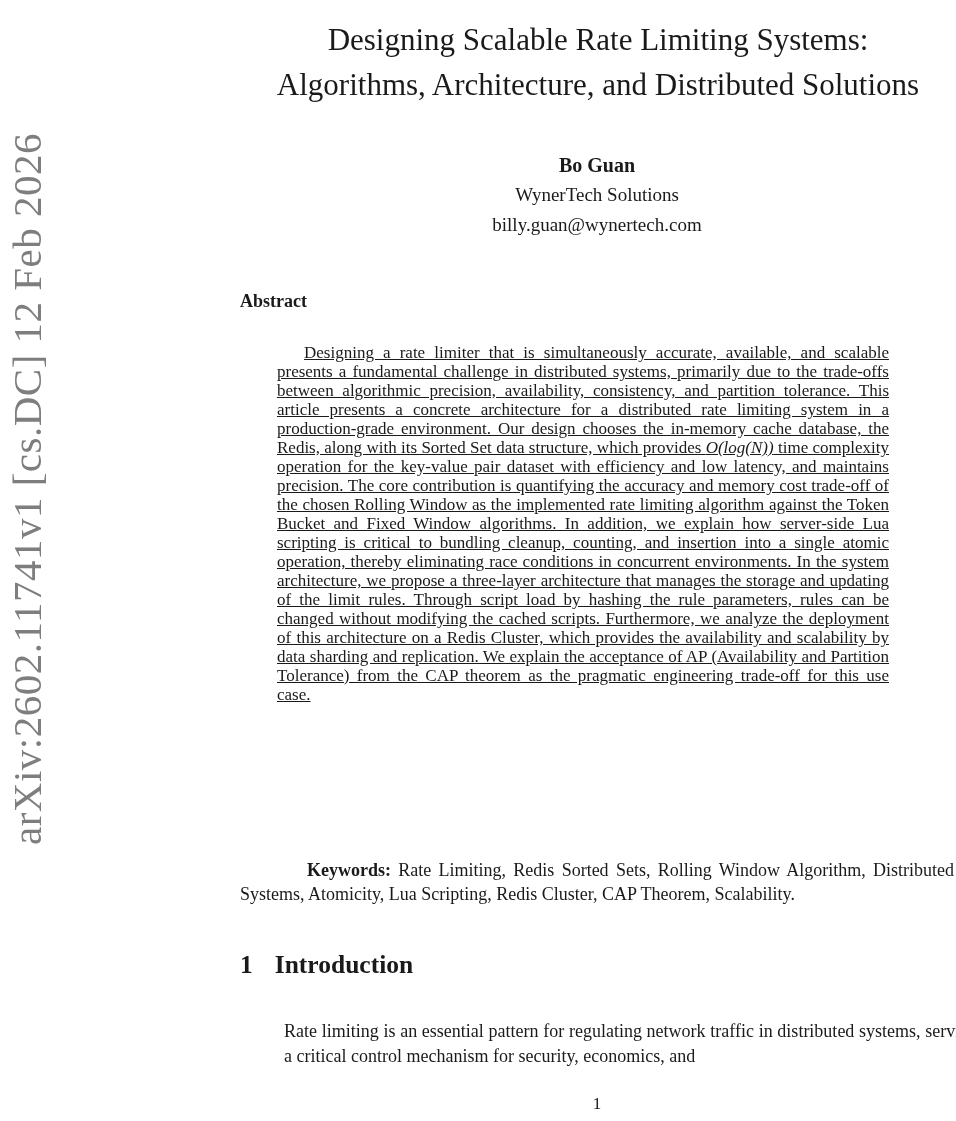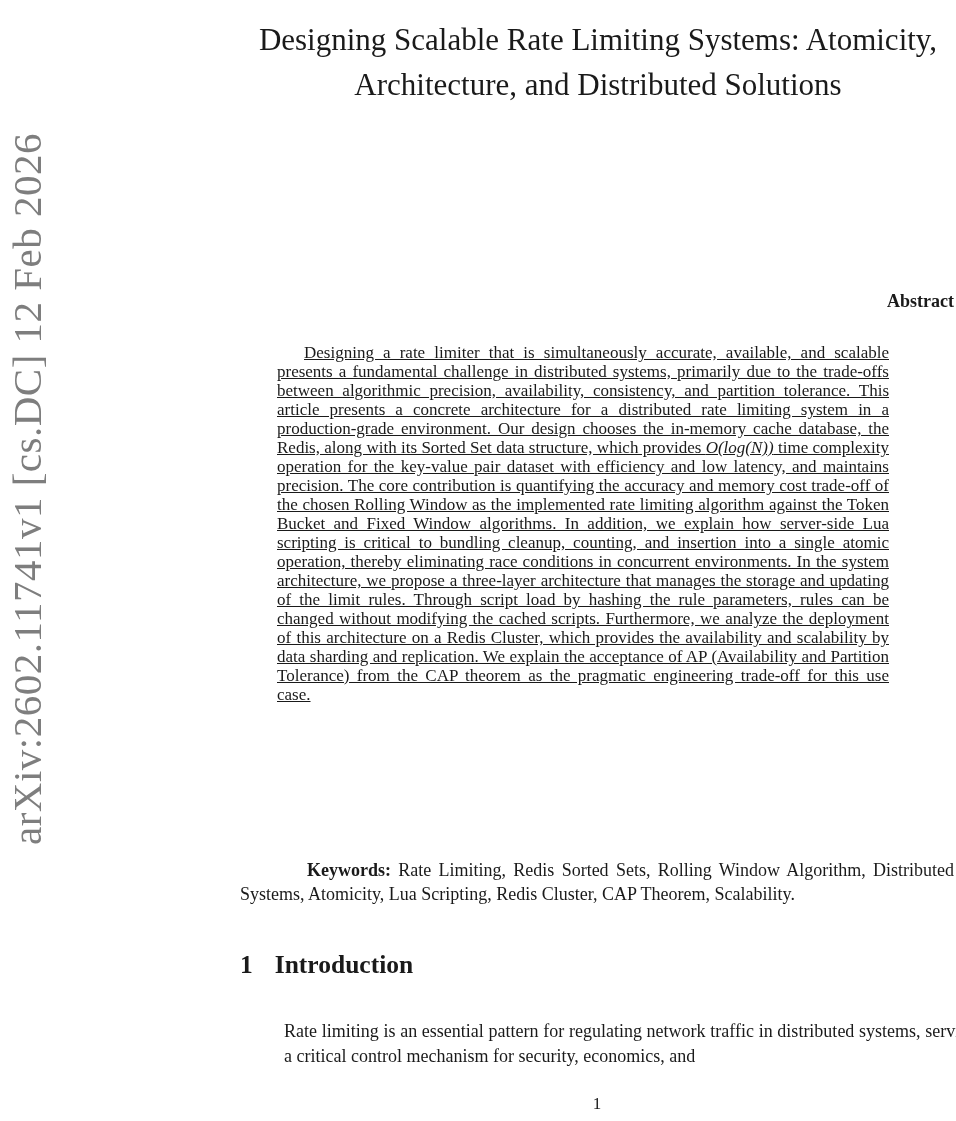--- a/index.html
+++ b/index.html
@@ -56,21 +56,21 @@
   }
   .author-affil, .author-email {
     font-size: 19px;
   }
 
   .abstract-heading {
     position: absolute;
     left: 240px;
     top: 291px;
     width: 714px;
-    text-align: right;
+    text-align: left;
     font-size: 18px;
     font-weight: bold;
   }
 
   .abstract-body {
     position: absolute;
     left: 277px;
     top: 326px;
     width: 612px;
     font-size: 17px;
@@ -131,22 +131,27 @@
     font-size: 17px;
   }
 </style>
 </head>
 <body>
 
 <div class="page">
 
   <div class="watermark">arXiv:2602.11741v1  [cs.DC]  12 Feb 2026</div>
 
-  <h1 class="title">Designing Scalable Rate Limiting Systems: Atomicity, Architecture, and Distributed Solutions</h1>
+  <h1 class="title">Designing Scalable Rate Limiting Systems: Algorithms, Architecture, and Distributed Solutions</h1>
 
+  <div class="authors">
+    <div class="author-name">Bo Guan</div>
+    <div class="author-affil">WynerTech Solutions</div>
+    <div class="author-email">billy.guan@wynertech.com</div>
+  </div>
 
   <div class="abstract-heading">Abstract</div>
 
   <p class="abstract-body"><span>Designing a rate limiter that is simultaneously accurate, available, and scalable presents a fundamental challenge in distributed systems, primarily due to the trade-offs between algorithmic precision, availability, consistency, and partition tolerance. This article presents a concrete architecture for a distributed rate limiting system in a production-grade environment. Our design chooses the in-memory cache database, the Redis, along with its Sorted Set data structure, which provides </span><span class="math-inline">O(log(N))</span><span> time complexity operation for the key-value pair dataset with efficiency and low latency, and maintains precision. The core contribution is quantifying the accuracy and memory cost trade-off of the chosen Rolling Window as the implemented rate limiting algorithm against the Token Bucket and Fixed Window algorithms. In addition, we explain how server-side Lua scripting is critical to bundling cleanup, counting, and insertion into a single atomic operation, thereby eliminating race conditions in concurrent environments. In the system architecture, we propose a three-layer architecture that manages the storage and updating of the limit rules. Through script load by hashing the rule parameters, rules can be changed without modifying the cached scripts. Furthermore, we analyze the deployment of this architecture on a Redis Cluster, which provides the availability and scalability by data sharding and replication. We explain the acceptance of AP (Availability and Partition Tolerance) from the CAP theorem as the pragmatic engineering trade-off for this use case.</span></p>
 
   <p class="keywords"><span class="keywords-label">Keywords:</span><span> Rate Limiting, Redis Sorted Sets, Rolling Window Algorithm, Distributed Systems, Atomicity, Lua Scripting, Redis Cluster, CAP Theorem, Scalability.</span></p>
 
   <div class="section-heading">
     <span class="section-number">1</span><span>Introduction</span>
   </div>

